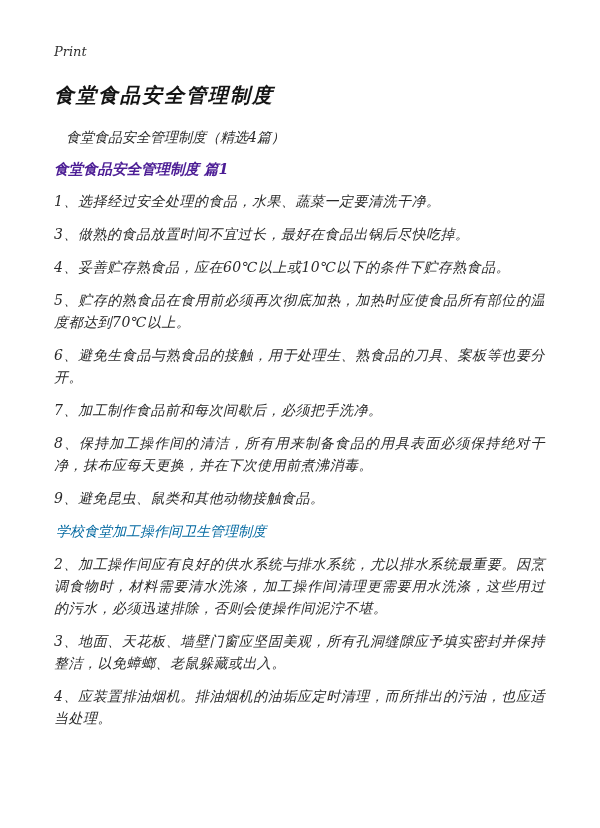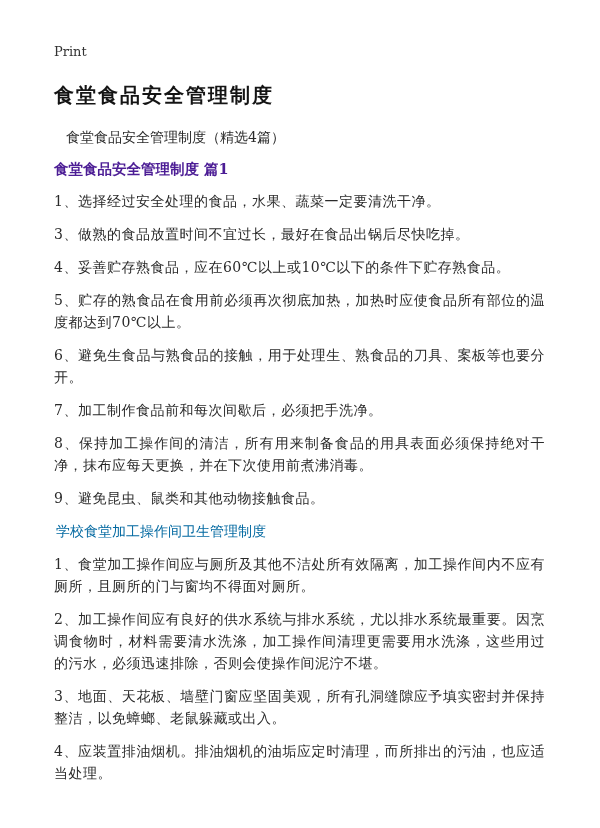--- a/index.html
+++ b/index.html
@@ -13,20 +13,21 @@
     overflow: hidden;
     font-family: "DejaVu Serif", "Liberation Serif", serif;
     color: #2a2a2a;
   }
   .page {
     box-sizing: border-box;
     width: 600px;
     height: 828px;
     padding: 44px 55px 0 54px;
     background: #ffffff;
+    font-style: italic;
   }
   .print-link {
     font-size: 13px;
     color: #333333;
     line-height: 15px;
   }
   .doc-title {
     margin: 24px 0 0 0;
     font-size: 20px;
     font-weight: bold;
@@ -80,18 +81,17 @@
   <p class="item">3、做熟的食品放置时间不宜过长，最好在食品出锅后尽快吃掉。</p>
   <p class="item">4、妥善贮存熟食品，应在60℃以上或10℃以下的条件下贮存熟食品。</p>
   <p class="item">5、贮存的熟食品在食用前必须再次彻底加热，加热时应使食品所有部位的温度都达到70℃以上。</p>
   <p class="item">6、避免生食品与熟食品的接触，用于处理生、熟食品的刀具、案板等也要分开。</p>
   <p class="item">7、加工制作食品前和每次间歇后，必须把手洗净。</p>
   <p class="item">8、保持加工操作间的清洁，所有用来制备食品的用具表面必须保持绝对干净，抹布应每天更换，并在下次使用前煮沸消毒。</p>
   <p class="item">9、避免昆虫、鼠类和其他动物接触食品。</p>
 
   <p class="section-heading-plain">学校食堂加工操作间卫生管理制度</p>
 
-  <p class="item">1、食堂加工操作间应与厕所及其他不洁处所有效隔离，加工操作间内不应有厕所，且厕所的门与窗均不得面对厕所。</p>
   <p class="item">2、加工操作间应有良好的供水系统与排水系统，尤以排水系统最重要。因烹调食物时，材料需要清水洗涤，加工操作间清理更需要用水洗涤，这些用过的污水，必须迅速排除，否则会使操作间泥泞不堪。</p>
   <p class="item">3、地面、天花板、墙壁门窗应坚固美观，所有孔洞缝隙应予填实密封并保持整洁，以免蟑螂、老鼠躲藏或出入。</p>
   <p class="item">4、应装置排油烟机。排油烟机的油垢应定时清理，而所排出的污油，也应适当处理。</p>
 
 </div>
 
 </body></html>

